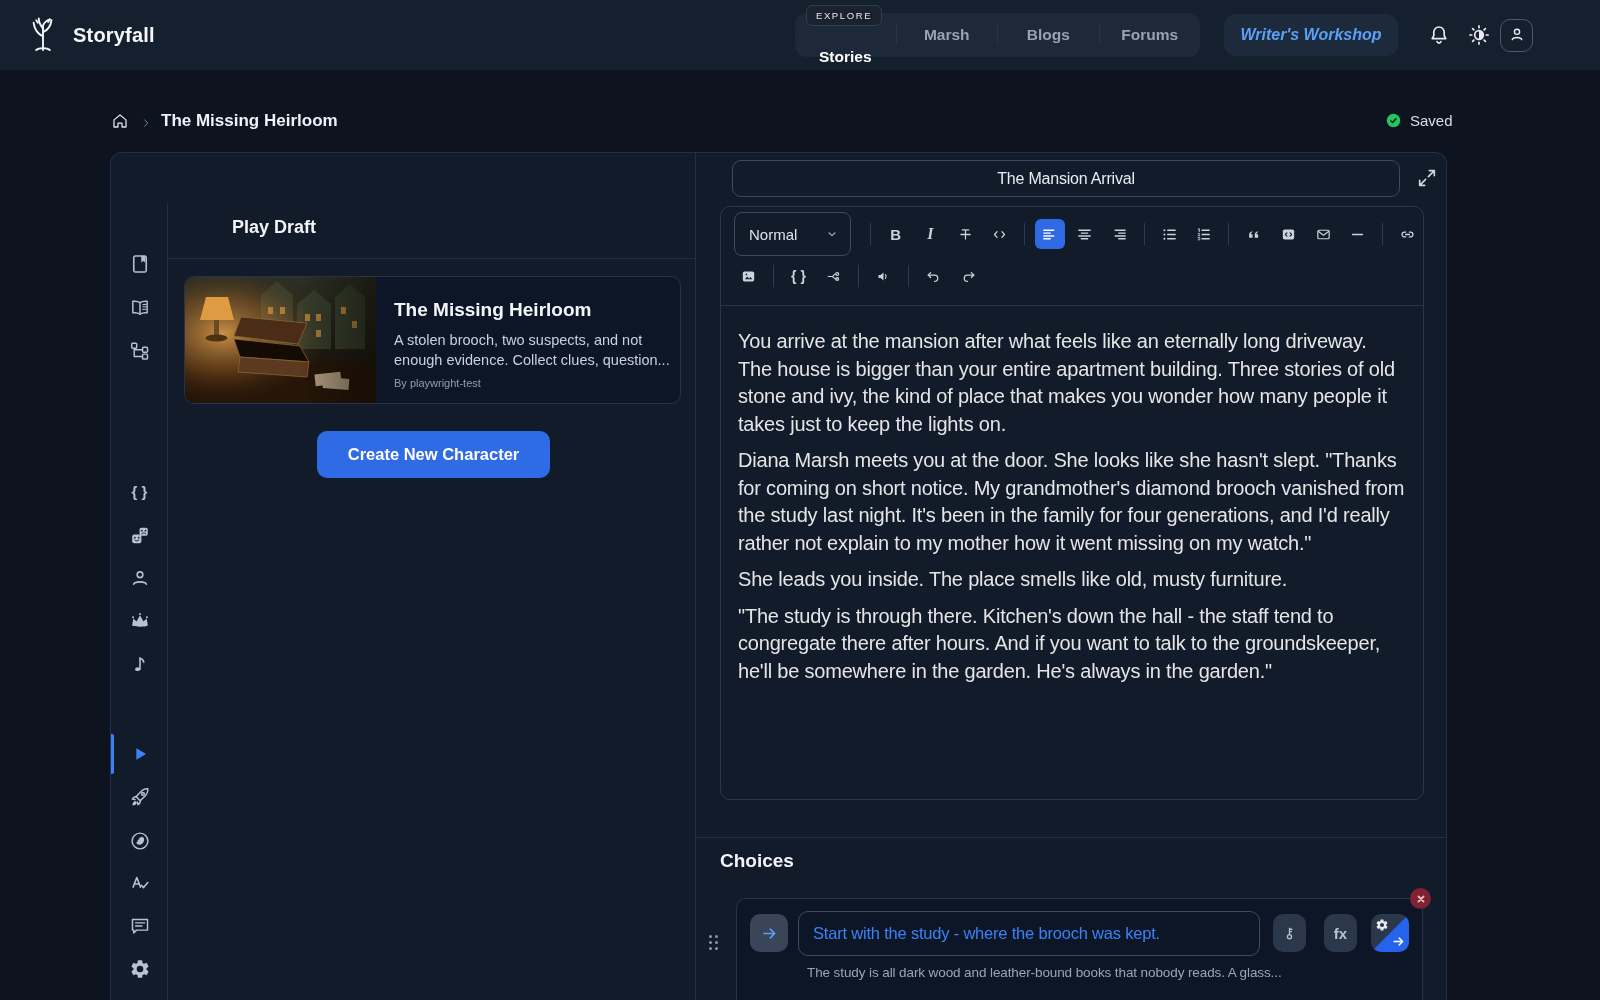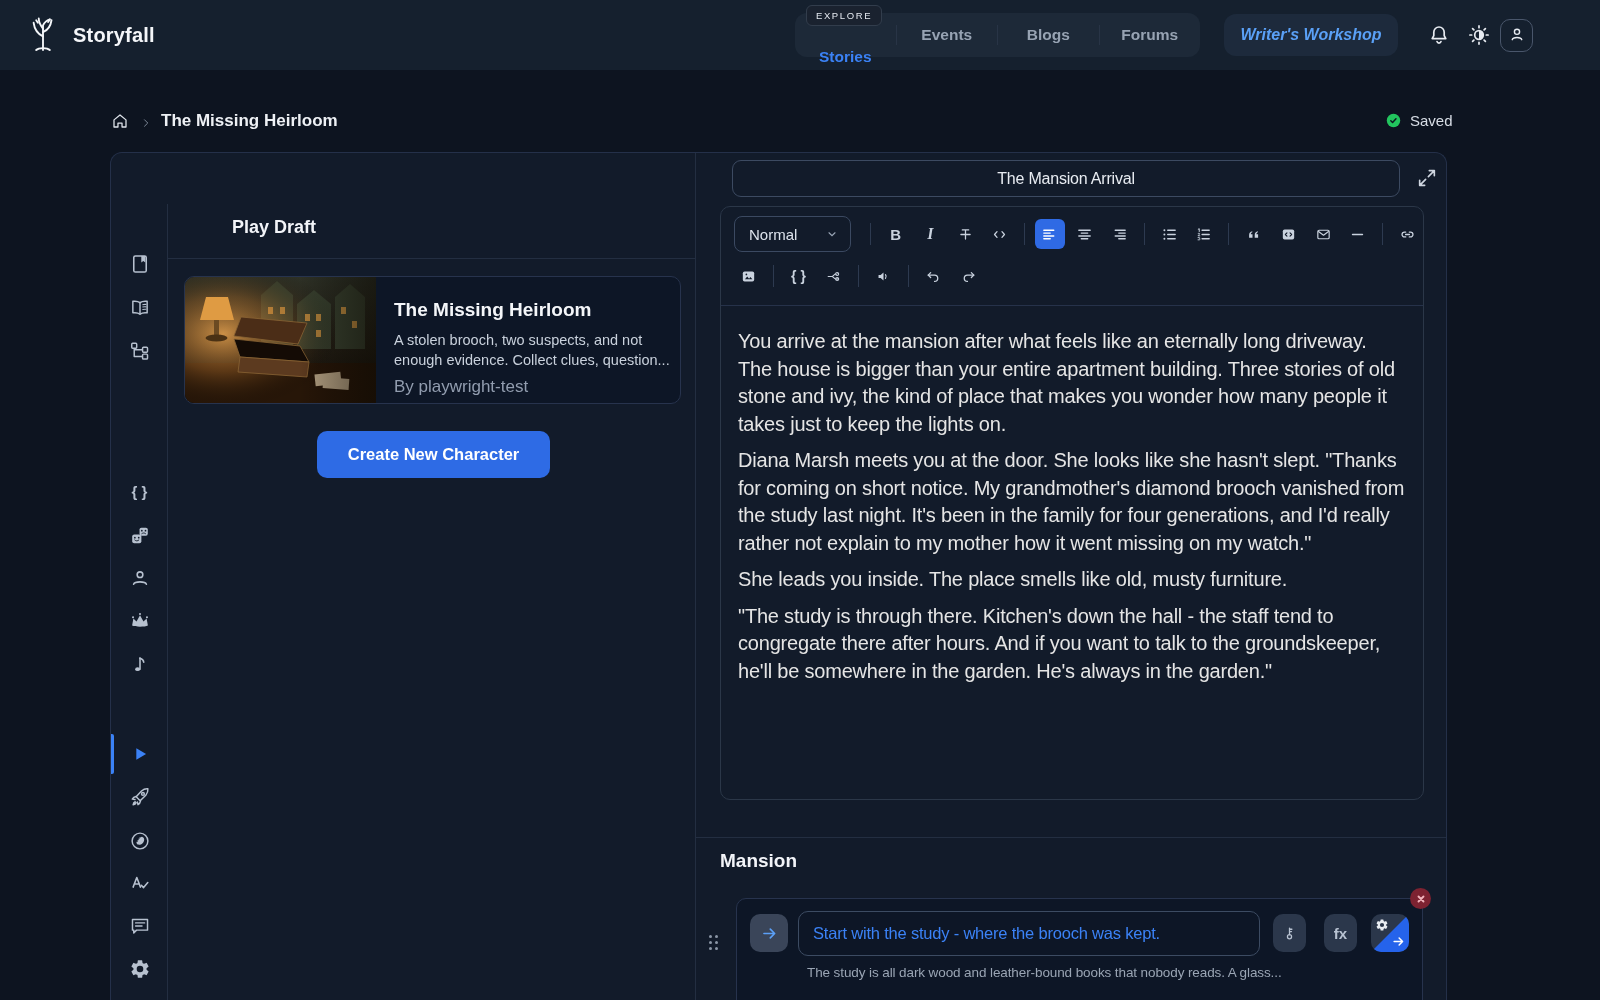--- a/index.html
+++ b/index.html
@@ -12,21 +12,21 @@
 
   
   .navbar { position:absolute; top:0; left:0; width:1600px; height:70px; background:#15202e; }
   .brand-wrap { position:absolute; left:26px; top:14px; display:flex; align-items:center; gap:13px; }
   .brand-wrap svg { color:#f4f6f9; }
   .brand { font-size:20px; font-weight:700; color:#f4f6f9; letter-spacing:.2px; }
 
   .nav-pill { position:absolute; left:795px; top:13px; width:405px; height:44px;
     background:#1d2938; border-radius:12px; display:flex; align-items:center; }
   .nav-item { flex:1; text-align:center; font-size:15.5px; font-weight:600; color:#97a3b3; cursor:pointer; }
-  .nav-item.bright { color:#3b82f6;margin-top:44px; }
+  .nav-item.bright { color:#ffffff;margin-top:44px; }
   .nav-sep { width:1px; height:20px; background:#33405480; }
   .explore-badge { position:absolute; left:806px; top:5px; background:#1a222f; border:1px solid #323d4c;
     border-radius:6px; padding:4px 9px; font-size:9.5px; font-weight:400; letter-spacing:1.6px; color:#e4e9f0; z-index:3; }
 
   .workshop-btn { position:absolute; left:1224px; top:14px; width:174px; height:42px; background:#1d2a3c;
     border:none; border-radius:12px; color:#5aa0f6; font-size:16px; font-weight:600; cursor:pointer;
     font-family:inherit;font-style:italic; }
   .nav-icon { position:absolute; top:23px; width:24px; height:24px; color:#e7ebf1; cursor:pointer; }
   .nav-icon.bell { left:1427px; }
   .nav-icon.theme { left:1467px; }
@@ -64,38 +64,38 @@
 
   .lp-heading { position:absolute; left:73px; top:64px; font-size:18px; font-weight:700; color:#f2f4f8;margin-left:48px; }
   .lp-divider { position:absolute; left:57px; top:105px; width:528px; height:1px; background:#232e41; }
 
   .story-card { position:absolute; left:73px; top:123px; width:497px; height:128px; background:#0d1626;
     border:1px solid #27334d; border-radius:10px; display:flex; cursor:pointer; }
   .story-card-img { width:191px; height:126px; border-radius:9px 0 0 9px; overflow:hidden; flex:none; }
   .story-card-body { padding:22px 16px 0 18px; }
   .story-card-title { font-size:19px; font-weight:700; color:#f4f6f9; margin-bottom:9px; }
   .story-card-desc { font-size:14.5px; color:#c9d1dc; line-height:20px; width:280px; margin-bottom:7px; }
-  .story-card-by { font-size:17px; color:#929daf; }
+  .story-card-by { font-size:11px; color:#929daf; }
 
   .create-btn { position:absolute; left:206px; top:278px; width:233px; height:47px; background:#2e6be5;
     border:none; border-radius:10px; color:#fff; font-size:16.5px; font-weight:700; cursor:pointer; font-family:inherit; }
 
   
   .right-panel { position:absolute; left:585px; top:0; width:752px; height:848px; }
   .chapter-title-input { position:absolute; left:36px; top:7px; width:668px; height:37px; background:transparent;
     border:1px solid #3c4a61; border-radius:9px; color:#e8ecf2; font-size:16px; text-align:center;
     letter-spacing:-0.2px; font-family:inherit; outline:none; }
   .expand-btn { position:absolute; left:720px; top:14px; width:22px; height:22px; color:#cfd6e0; background:none; border:none; cursor:pointer; }
 
   .editor-card { position:absolute; left:24px; top:53px; width:704px; height:594px; background:#121b2a;
     border:1px solid #2b3748; border-radius:10px; }
   .toolbar-row { position:absolute; left:0; display:flex; align-items:center; padding-left:13px; height:38px; }
   .toolbar-row.r1 { top:8px; width:704px; }
   .toolbar-row.r2 { top:50px; width:704px; padding-left:10px; }
-  .format-dd { width:118px; height:36px; border:1px solid #3b4961; border-radius:8px; background:#121b2a;
+  .format-dd { width:118px; height:44px; border:1px solid #3b4961; border-radius:8px; background:#121b2a;
     color:#dde3ec; font-size:15px; display:flex; align-items:center; padding:0 12px 0 14px;
     justify-content:space-between; cursor:pointer; margin-right:12px; }
   .tbtn { width:30px; height:30px; margin:0 2.5px; display:flex; align-items:center; justify-content:center;
     border-radius:6px; color:#c9d2de; background:transparent; border:none; cursor:pointer; font-family:inherit; }
   .tbtn svg { width:17px; height:17px; }
   .tbtn.active { background:#2f6ae4; color:#ffffff; }
   .tbtn.txt-b { font-size:15px; font-weight:800; }
   .tbtn.txt-i { font-size:16px; font-style:italic; font-weight:600; font-family:"Liberation Serif", serif; }
   .tdiv { width:1px; height:22px; background:#2d3a50; margin:0 7px; }
   .toolbar-sep { position:absolute; left:0; top:98px; width:702px; height:1px; background:#26324a; }
@@ -154,21 +154,21 @@
         </svg>
       </span>
       <span class="brand">Storyfall</span>
     </div>
 
     <div class="explore-badge">EXPLORE</div>
 
     <nav class="nav-pill">
       <div class="nav-item bright">Stories</div>
       <div class="nav-sep"></div>
-      <div class="nav-item">Events</div>
+      <div class="nav-item">Marsh</div>
       <div class="nav-sep"></div>
       <div class="nav-item">Blogs</div>
       <div class="nav-sep"></div>
       <div class="nav-item">Forums</div>
     </nav>
 
     <button class="workshop-btn">Writer's Workshop</button>
 
     <span class="nav-icon bell">
       <svg viewBox="0 0 24 24" fill="none" stroke="currentColor" stroke-width="1.7" stroke-linecap="round" stroke-linejoin="round">
@@ -525,21 +525,21 @@
 
         <div class="editor-content">
           <p>You arrive at the mansion after what feels like an eternally long driveway. The house is bigger than your entire apartment building. Three stories of old stone and ivy, the kind of place that makes you wonder how many people it takes just to keep the lights on.</p>
           <p>Diana Marsh meets you at the door. She looks like she hasn't slept. "Thanks for coming on short notice. My grandmother's diamond brooch vanished from the study last night. It's been in the family for four generations, and I'd really rather not explain to my mother how it went missing on my watch."</p>
           <p>She leads you inside. The place smells like old, musty furniture.</p>
           <p>"The study is through there. Kitchen's down the hall - the staff tend to congregate there after hours. And if you want to talk to the groundskeeper, he'll be somewhere in the garden. He's always in the garden."</p>
         </div>
       </div>
 
       <div class="rp-divider"></div>
-      <div class="choices-heading">Mansion</div>
+      <div class="choices-heading">Choices</div>
 
       <div class="drag-handle">
         <i></i>
           <i></i>
           <i></i>
           <i></i>
           <i></i>
           <i></i>
       </div>
 

